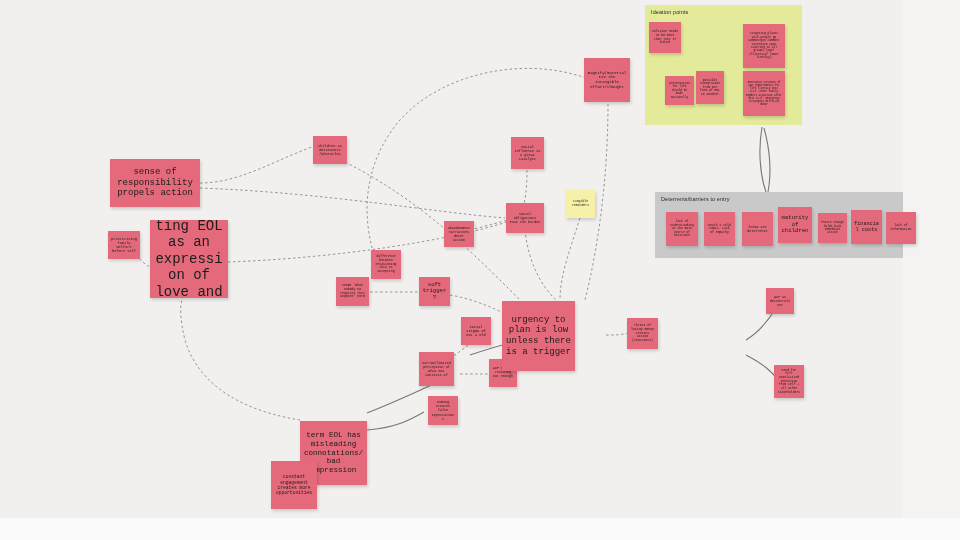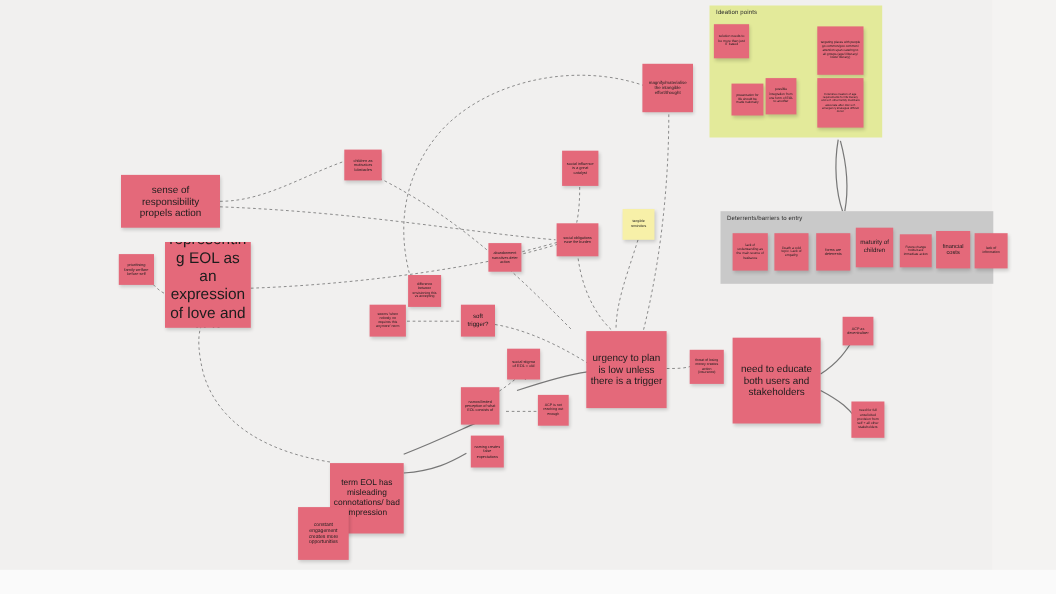--- a/index.html
+++ b/index.html
@@ -69,20 +69,21 @@
     box-shadow: 1px 2px 3px rgba(0,0,0,0.16);
     word-wrap: break-word;
     overflow: hidden;
   }
   .note.yellow {
     background: #f7f0a8;
   }
   .note span {
     display: block;
     width: 100%;
+    font-family: Liberation Mono, monospace;
   }
 </style>
 </head>
 <body>
 
 <div id="canvas">
 
   <div class="right-strip"></div>
   <div class="bottom-strip"></div>
 
@@ -201,31 +202,28 @@
   </div>
 
   <div class="note" style="left:489px; top:359px; width:28px; height:28px; font-size:3.3px;">
     <span>ACP is not reaching out enough</span>
   </div>
 
   <div class="note" style="left:428px; top:396px; width:30px; height:29px; font-size:3.4px;">
     <span>naming creates false expectations</span>
   </div>
 
-  <div class="note" style="left:533px; top:301px; width:73px; height:70px; font-size:9px;">
+  <div class="note" style="left:502px; top:301px; width:73px; height:70px; font-size:9px;">
     <span>urgency to plan is low unless there is a trigger</span>
   </div>
 
   <div class="note" style="left:627px; top:318px; width:31px; height:31px; font-size:3.2px;">
     <span>threat of losing money creates action (insurance)</span>
   </div>
 
-  <div class="note" style="left:666px; top:307px; width:80px; height:78px; font-size:9px;">
-    <span>need to educate both users and stakeholders</span>
-  </div>
 
   <div class="note" style="left:766px; top:288px; width:28px; height:26px; font-size:3.4px;">
     <span>ACP as decentraliser</span>
   </div>
 
   <div class="note" style="left:774px; top:365px; width:30px; height:33px; font-size:3.1px;">
     <span>need for full unsolicited provision from self + all other stakeholders</span>
   </div>
 
   <div class="note" style="left:300px; top:385px; width:67px; height:64px; font-size:7.6px;margin-top:36px;">

